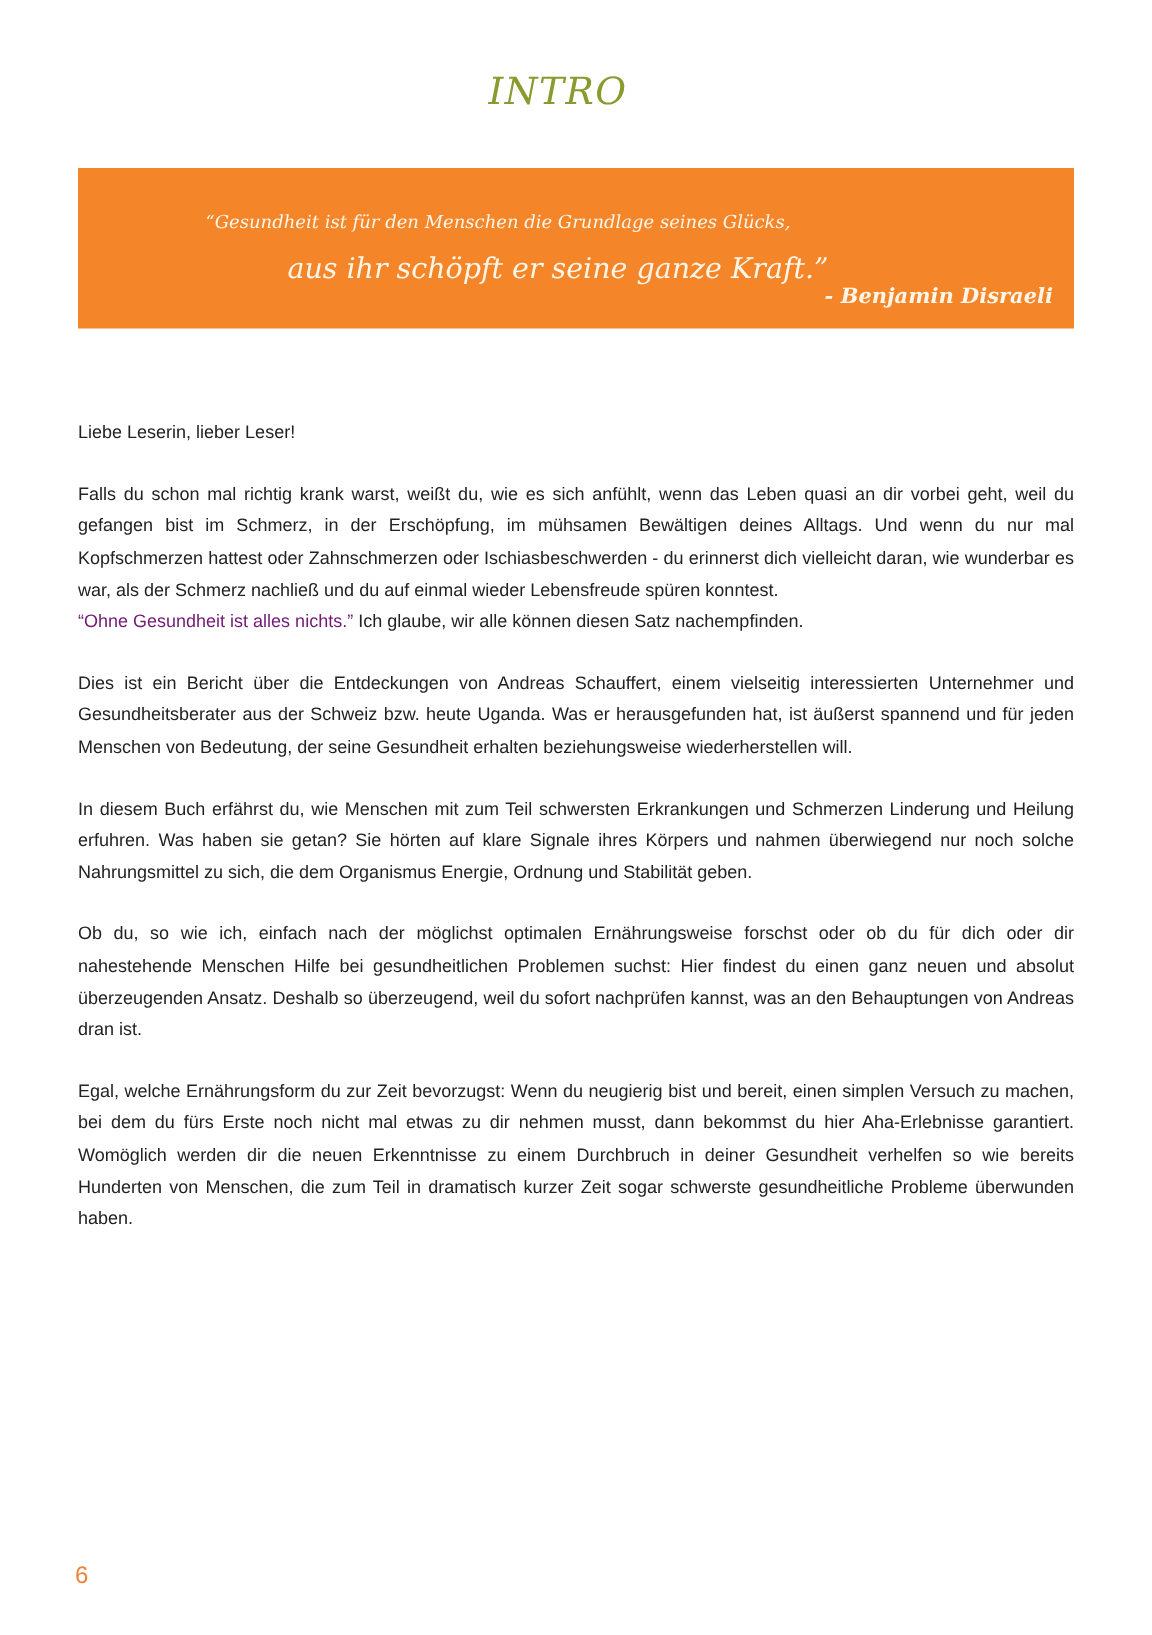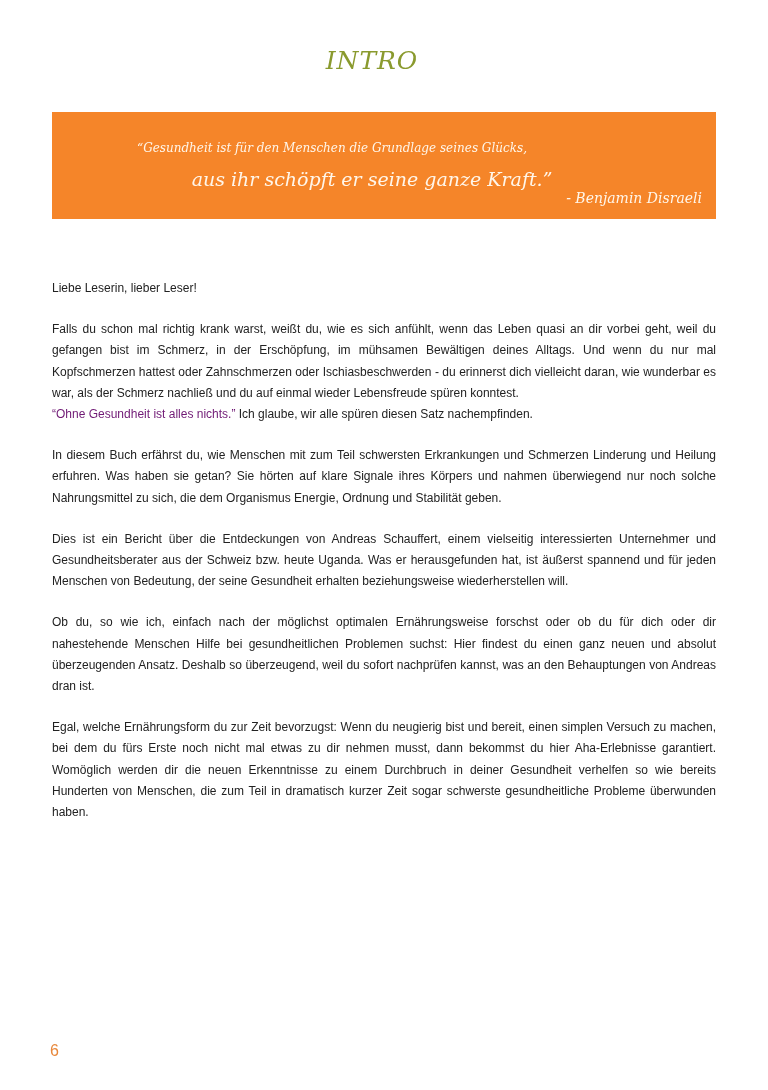--- a/index.html
+++ b/index.html
@@ -58,20 +58,21 @@
       line-height: 28px;
       padding-right: 40px;
       box-sizing: border-box;
     }
     .quote-author {
       position: absolute;
       right: 14px;
       top: 76px;
       font-size: 14px;
       line-height: 20px;
+      font-weight: bold;
     }
     .body-text {
       position: absolute;
       left: 52px;
       top: 278px;
       width: 664px;
       font-family: "Liberation Sans", sans-serif;
       font-size: 12px;
       line-height: 21.2px;
       color: #222222;
@@ -103,21 +104,21 @@
 <div class="quote-banner">
   <div class="quote-line1">“Gesundheit ist für den Menschen die Grundlage seines Glücks,</div>
   <div class="quote-line2">aus ihr schöpft er seine ganze Kraft.”</div>
   <div class="quote-author">- Benjamin Disraeli</div>
 </div>
 
 <div class="body-text">
   <p class="greeting">Liebe Leserin, lieber Leser!</p>
   <p>
     <span>Falls du schon mal richtig krank warst, weißt du, wie es sich anfühlt, wenn das Leben quasi an dir vorbei geht, weil du gefangen bist im Schmerz, in der Erschöpfung, im mühsamen Bewältigen deines Alltags. Und wenn du nur mal Kopfschmerzen hattest oder Zahnschmerzen oder Ischiasbeschwerden - du erinnerst dich vielleicht daran, wie wunderbar es war, als der Schmerz nachließ und du auf einmal wieder Lebensfreude spüren konntest.</span><br>
-    <span class="highlight">“Ohne Gesundheit ist alles nichts.”</span><span> Ich glaube, wir alle spüren diesen Satz nachempfinden.</span>
+    <span class="highlight">“Ohne Gesundheit ist alles nichts.”</span><span> Ich glaube, wir alle können diesen Satz nachempfinden.</span>
   </p>
+  <p>Dies ist ein Bericht über die Entdeckungen von Andreas Schauffert, einem vielseitig interessierten Unternehmer und Gesundheitsberater aus der Schweiz bzw. heute Uganda. Was er herausgefunden hat, ist äußerst spannend und für jeden Menschen von Bedeutung, der seine Gesundheit erhalten beziehungsweise wiederherstellen will.</p>
   <p>In diesem Buch erfährst du, wie Menschen mit zum Teil schwersten Erkrankungen und Schmerzen Linderung und Heilung erfuhren. Was haben sie getan? Sie hörten auf klare Signale ihres Körpers und nahmen überwiegend nur noch solche Nahrungsmittel zu sich, die dem Organismus Energie, Ordnung und Stabilität geben.</p>
-  <p>Dies ist ein Bericht über die Entdeckungen von Andreas Schauffert, einem vielseitig interessierten Unternehmer und Gesundheitsberater aus der Schweiz bzw. heute Uganda. Was er herausgefunden hat, ist äußerst spannend und für jeden Menschen von Bedeutung, der seine Gesundheit erhalten beziehungsweise wiederherstellen will.</p>
   <p>Ob du, so wie ich, einfach nach der möglichst optimalen Ernährungsweise forschst oder ob du für dich oder dir nahestehende Menschen Hilfe bei gesundheitlichen Problemen suchst: Hier findest du einen ganz neuen und absolut überzeugenden Ansatz. Deshalb so überzeugend, weil du sofort nachprüfen kannst, was an den Behauptungen von Andreas dran ist.</p>
   <p>Egal, welche Ernährungsform du zur Zeit bevorzugst: Wenn du neugierig bist und bereit, einen simplen Versuch zu machen, bei dem du fürs Erste noch nicht mal etwas zu dir nehmen musst, dann bekommst du hier Aha-Erlebnisse garantiert. Womöglich werden dir die neuen Erkenntnisse zu einem Durchbruch in deiner Gesundheit verhelfen so wie bereits Hunderten von Menschen, die zum Teil in dramatisch kurzer Zeit sogar schwerste gesundheitliche Probleme überwunden haben.</p>
 </div>
 
 <div class="page-number">6</div>
 
 </body></html>

